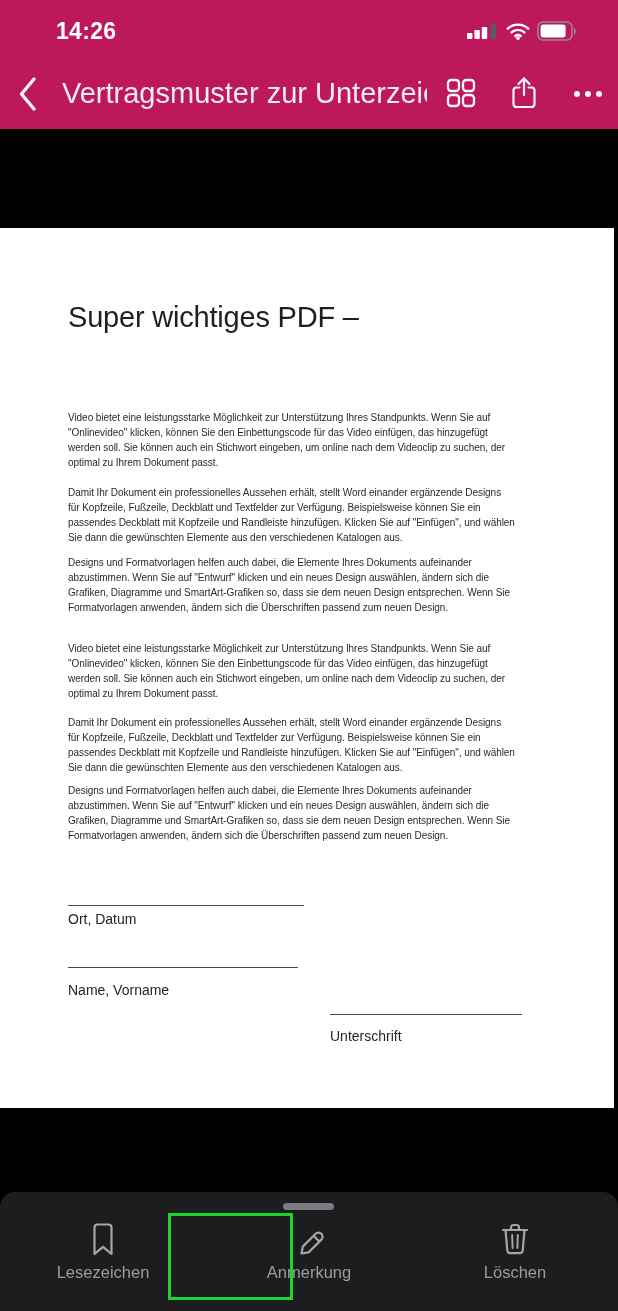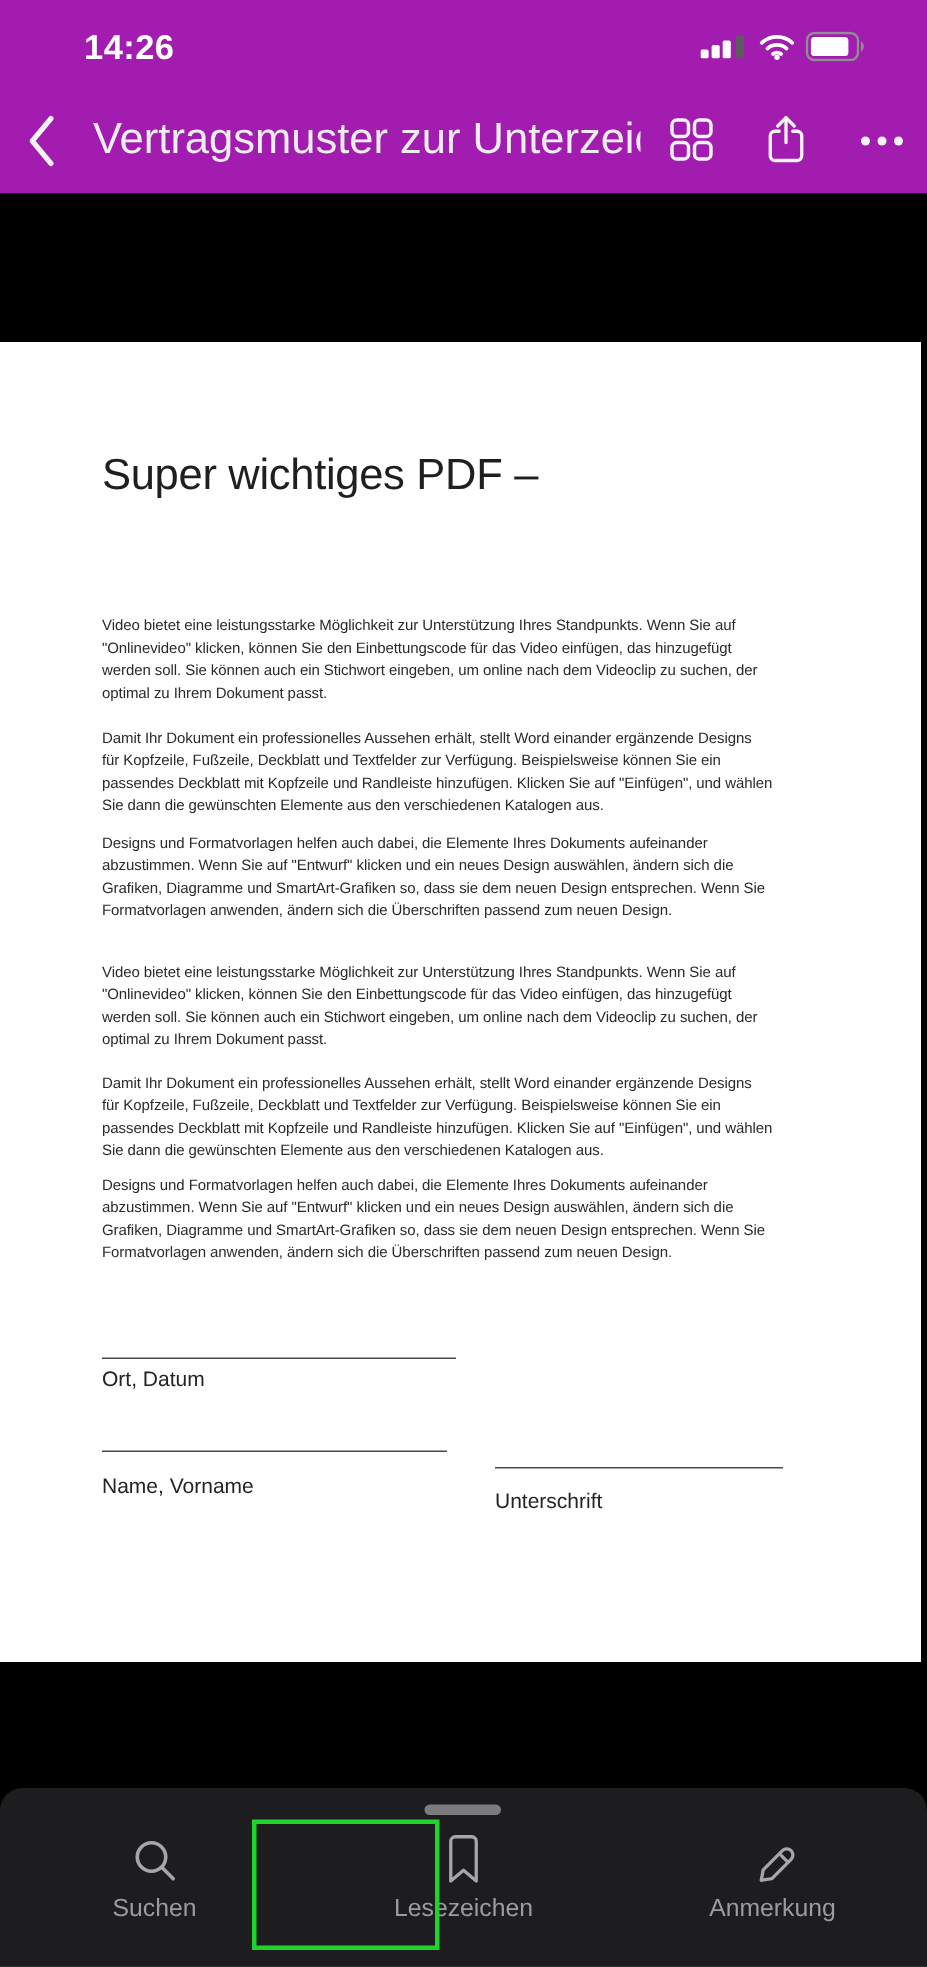--- a/index.html
+++ b/index.html
@@ -2,21 +2,21 @@
 <html><head>
 <meta charset="utf-8">
 <style>
   html,body{margin:0;padding:0;background:#000;}
   *{box-sizing:border-box;}
   .screen{
     position:relative;width:618px;height:1311px;background:#000;overflow:hidden;
     font-family:"Liberation Sans",sans-serif;
   }
   
-  .topbars{position:absolute;top:0;left:0;width:618px;height:129px;background:#a21caf;}
+  .topbars{position:absolute;top:0;left:0;width:618px;height:129px;background:#be185d;}
   .status-bar{position:absolute;top:0;left:0;width:618px;height:60px;}
   .status-time{position:absolute;left:56px;top:18px;font-size:23px;font-weight:700;color:#fff;letter-spacing:.3px;}
   .status-icons{position:absolute;right:40px;top:21px;display:flex;align-items:center;gap:7px;}
   .nav-bar{position:absolute;top:60px;left:0;width:618px;height:69px;display:flex;align-items:center;}
   .back-btn{position:absolute;left:12px;top:14px;width:32px;height:42px;background:none;border:none;padding:0;cursor:pointer;}
   .nav-title{position:absolute;left:62px;top:17px;width:365px;font-size:29px;color:#ededed;white-space:nowrap;overflow:hidden;}
   .nav-actions{position:absolute;right:14px;top:0;height:69px;display:flex;align-items:center;gap:34px;}
   .nav-actions button{background:none;border:none;padding:0;cursor:pointer;height:32px;display:flex;align-items:center;}
   
   .viewport{position:absolute;top:129px;left:0;width:618px;height:1063px;background:#000;}
@@ -24,21 +24,21 @@
   .doc-title{position:absolute;left:68px;top:70px;font-size:29px;line-height:38px;font-weight:400;color:#1f1f1f;letter-spacing:-.2px;}
   .para{position:absolute;left:68px;}
   .para .line{font-size:10px;line-height:15px;color:#2a2a2a;white-space:nowrap;letter-spacing:-.05px;}
   .p0{top:182px;} .p1{top:257px;} .p2{top:327px;}
   .p3{top:413px;} .p4{top:487px;} .p5{top:555px;}
   .sig{position:absolute;}
   .sig-line{border-top:1.5px solid #4a4a4a;width:100%;}
   .sig-label{font-size:14px;color:#242424;}
   .sig1{left:68px;top:677px;width:236px;} .sig1 .sig-label{margin-top:5px;}
   .sig2{left:68px;top:739px;width:230px;} .sig2 .sig-label{margin-top:14px;}
-  .sig3{left:330px;top:750px;width:192px;} .sig3 .sig-label{margin-top:13px;}
+  .sig3{left:330px;top:786px;width:192px;} .sig3 .sig-label{margin-top:13px;}
   
   .bottom-panel{position:absolute;left:0;top:1192px;width:618px;height:119px;background:#1d1d1f;border-radius:15px 15px 0 0;}
   .drag-handle{position:absolute;left:283px;top:11px;width:51px;height:7px;border-radius:4px;background:#7c7c80;cursor:grab;}
   .tab-row{position:absolute;left:0;top:30px;width:618px;display:flex;}
   .tab-item{flex:1;display:flex;flex-direction:column;align-items:center;background:none;border:none;padding:0;cursor:pointer;gap:7px;}
   .tab-item .tab-label{font-size:16.5px;color:#9c9c9e;font-weight:400;}
   .tab-icon{height:34px;display:flex;align-items:flex-end;}
   
   .highlight-box{position:absolute;left:168px;top:1213px;width:125px;height:87px;border:3px solid #1ed32c;}
 </style>
@@ -175,42 +175,45 @@
         <div class="sig-label">Unterschrift</div>
       </div>
     </div>
   </div>
 
   <div class="bottom-panel">
     <div class="drag-handle"></div>
     <div class="tab-row">
       <button class="tab-item">
         <span class="tab-icon">
-          <svg width="32" height="32" viewBox="0 0 32 32">
-            <circle cx="14" cy="14" r="9.5" fill="none" stroke="#a6a6a8" stroke-width="2.4"></circle>
-            <line x1="21.5" y1="21.5" x2="28.5" y2="28.5" stroke="#a6a6a8" stroke-width="2.4" stroke-linecap="round"></line>
-          </svg>
-        </span>
-        <span class="tab-label">Suchen</span>
-      </button>
-      <button class="tab-item">
-        <span class="tab-icon">
           <svg width="32" height="34" viewBox="0 0 32 34">
             <path d="M7.5 32 V5.5 a3 3 0 0 1 3 -3 H21.5 a3 3 0 0 1 3 3 V32 L16 24.8 L7.5 32 z" fill="none" stroke="#a6a6a8" stroke-width="2.2" stroke-linejoin="round"></path>
           </svg>
         </span>
         <span class="tab-label">Lesezeichen</span>
       </button>
       <button class="tab-item">
         <span class="tab-icon">
           <svg width="32" height="32" viewBox="0 0 32 32">
             <path d="M8.5 29.5 L9.8 22.6 L22.6 9.8 a4.1 4.1 0 0 1 5.8 5.8 L15.6 28.4 L8.5 29.5 z" fill="none" stroke="#a6a6a8" stroke-width="2.2" stroke-linejoin="round"></path>
             <line x1="20.6" y1="11.8" x2="26.4" y2="17.6" stroke="#a6a6a8" stroke-width="2.2"></line>
           </svg>
         </span>
         <span class="tab-label">Anmerkung</span>
       </button>
+      <button class="tab-item">
+        <span class="tab-icon">
+          <svg width="32" height="34" viewBox="0 0 32 34">
+            <line x1="4" y1="8" x2="28" y2="8" stroke="#a6a6a8" stroke-width="2.2" stroke-linecap="round"></line>
+            <path d="M12 8 V5.5 a2.5 2.5 0 0 1 2.5 -2.5 h3 a2.5 2.5 0 0 1 2.5 2.5 V8" fill="none" stroke="#a6a6a8" stroke-width="2.2"></path>
+            <path d="M6.5 8 L8.3 28.5 a3 3 0 0 0 3 2.7 h9.4 a3 3 0 0 0 3 -2.7 L25.5 8" fill="none" stroke="#a6a6a8" stroke-width="2.2" stroke-linecap="round"></path>
+            <line x1="13.2" y1="13" x2="13.6" y2="26" stroke="#a6a6a8" stroke-width="2" stroke-linecap="round"></line>
+            <line x1="18.8" y1="13" x2="18.4" y2="26" stroke="#a6a6a8" stroke-width="2" stroke-linecap="round"></line>
+          </svg>
+        </span>
+        <span class="tab-label">Löschen</span>
+      </button>
     </div>
   </div>
 
   <div class="highlight-box"></div>
 
 </div>
 
 </body></html>

